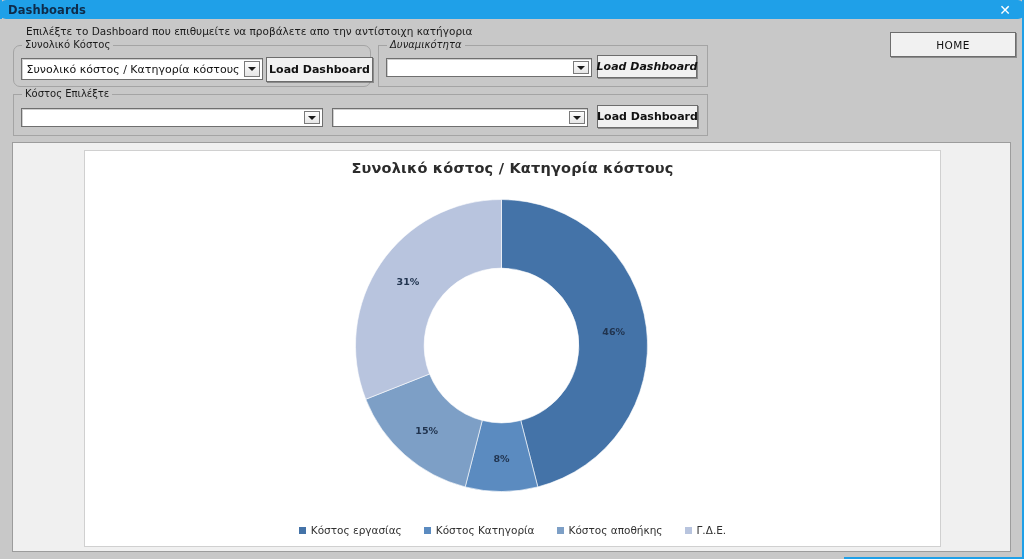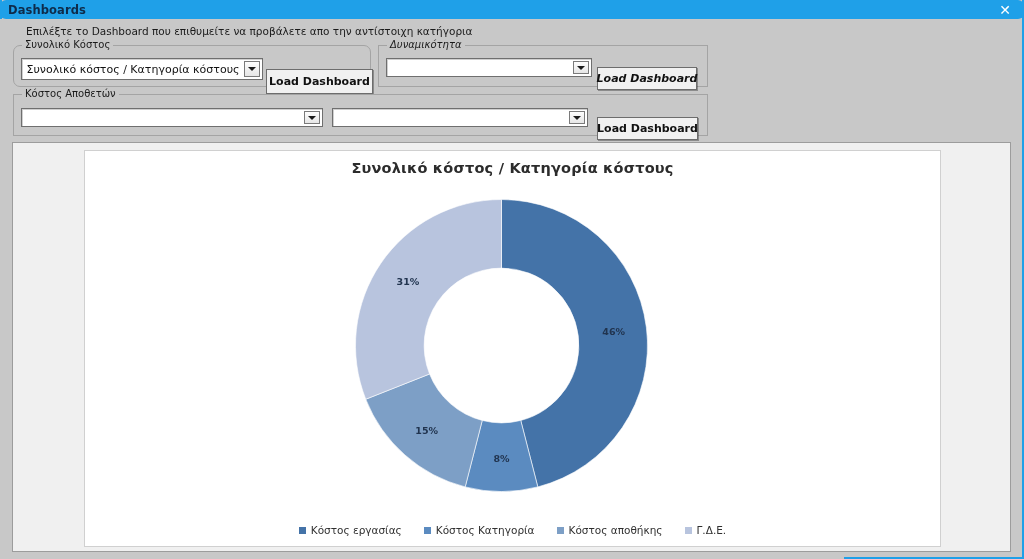--- a/index.html
+++ b/index.html
@@ -147,21 +147,20 @@
     position: absolute;
     background: #f1f1f1;
     border: 1px solid #6d6d6d;
     box-shadow: 1px 1px 0 rgba(0,0,0,.30);
     font-size: 11px;
     font-weight: bold;
     color: #111;
     display: flex; align-items: center; justify-content: center;
     white-space: nowrap;
     cursor: pointer;
-    margin-top: 12px;
   }
   #btn-load-total-cost { left: 252px; top: 11px; width: 107px; height: 25px; }
   #btn-load-capacity   { left: 218px; top: 9px;  width: 100px; height: 23px; }
   #btn-load-stock      { left: 583px; top: 10px; width: 101px; height: 23px; }
 
   
   #dashboard-panel {
     position: absolute;
     left: 12px; top: 123px;
     width: 999px; height: 410px;
@@ -234,20 +233,21 @@
 
   <div id="title-bar">
     <span id="title-text">Dashboards</span>
     <span id="close-button">✕</span>
   </div>
 
   <div id="client-area">
 
     <div id="instruction-text">Επιλέξτε το Dashboard που επιθυμείτε να προβάλετε απο την αντίστοιχη κατήγορια</div>
 
+    <div id="home-button">HOME</div>
 
     <div class="groupbox" id="gb-total-cost">
       <span class="gb-title">Συνολικό Κόστος</span>
 
       <div class="combo" id="combo-total-cost">
         <span class="combo-value">Συνολικό κόστος / Κατηγορία κόστους</span>
         <span class="combo-arrow"></span>
       </div>
 
       <div class="load-btn" id="btn-load-total-cost">Load Dashboard</div>
@@ -258,21 +258,21 @@
 
       <div class="combo" id="combo-capacity">
         <span class="combo-value"></span>
         <span class="combo-arrow"></span>
       </div>
 
       <div class="load-btn" id="btn-load-capacity">Load Dashboard</div>
     </div>
 
     <div class="groupbox" id="gb-stock-cost">
-      <span class="gb-title">Κόστος Αποθετών</span>
+      <span class="gb-title">Κόστος Επιλέξτε</span>
 
       <div class="combo" id="combo-stock-a">
         <span class="combo-value"></span>
         <span class="combo-arrow"></span>
       </div>
 
       <div class="combo" id="combo-stock-b">
         <span class="combo-value"></span>
         <span class="combo-arrow"></span>
       </div>

